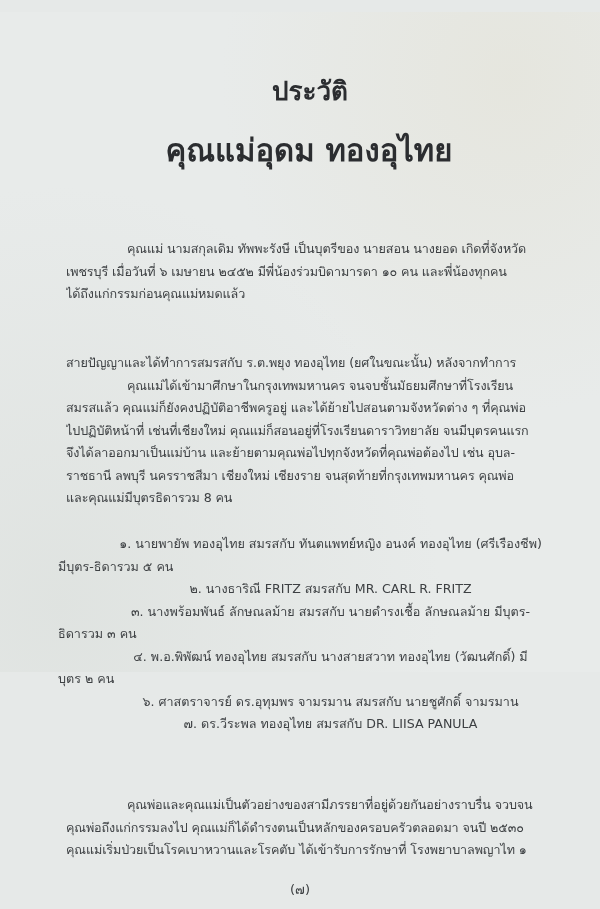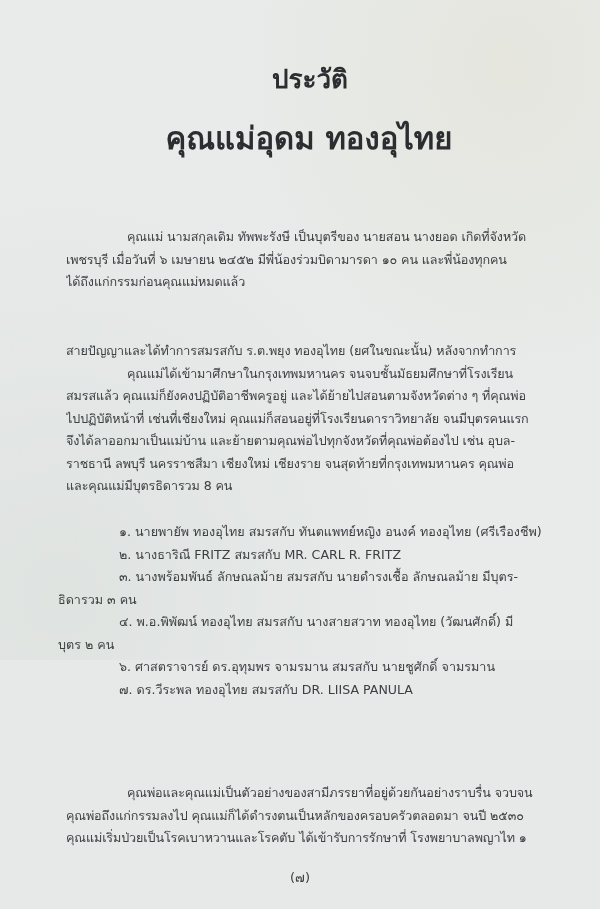--- a/index.html
+++ b/index.html
@@ -10,21 +10,21 @@
       width: 600px;
       height: 909px;
       overflow: hidden;
       background: #e6e9e8;
       position: relative;
       font-family: "DejaVu Sans", "Liberation Sans", sans-serif;
       color: #3a3d40;
     }
     .page {
       position: absolute;
-      left: 0; top: 0;
+      left: 0; top: 12px;
       width: 600px; height: 660px;
       background:
         radial-gradient(ellipse at 85% 10%, rgba(225,220,200,0.35), rgba(0,0,0,0) 40%),
         radial-gradient(ellipse at 10% 90%, rgba(210,215,210,0.4), rgba(0,0,0,0) 50%),
         #e8ebea;
     }
     .title-block {
       position: absolute;
       left: 0; top: 62px;
       width: 600px;
@@ -70,21 +70,21 @@
       width: 484px;
       font-size: 12.6px;
       line-height: 22.5px;
       color: #3d4043;
     }
     .list .line {
       display: block;
       white-space: nowrap;
       overflow: hidden;
     }
-    .list .num-line { padding-left: 61px; }
+    .list .num-line { padding-left: 61px; text-align: center; }
     .page-number {
       position: absolute;
       left: 0; top: 867px;
       width: 600px;
       text-align: center;
       font-size: 13px;
       color: #3d4043;
     }
   </style>
 </head>
@@ -109,20 +109,21 @@
     <span class="line">สมรสแล้ว คุณแม่ก็ยังคงปฏิบัติอาชีพครูอยู่ และได้ย้ายไปสอนตามจังหวัดต่าง ๆ ที่คุณพ่อ</span>
     <span class="line">ไปปฏิบัติหน้าที่ เช่นที่เชียงใหม่ คุณแม่ก็สอนอยู่ที่โรงเรียนดาราวิทยาลัย จนมีบุตรคนแรก</span>
     <span class="line">จึงได้ลาออกมาเป็นแม่บ้าน และย้ายตามคุณพ่อไปทุกจังหวัดที่คุณพ่อต้องไป เช่น อุบล-</span>
     <span class="line">ราชธานี ลพบุรี นครราชสีมา เชียงใหม่ เชียงราย จนสุดท้ายที่กรุงเทพมหานคร คุณพ่อ</span>
     <span class="line">และคุณแม่มีบุตรธิดารวม 8 คน</span>
   </div>
 
   <div class="list" style="top:521px;">
     <div>
       <span class="line num-line">๑. นายพายัพ ทองอุไทย สมรสกับ ทันตแพทย์หญิง อนงค์ ทองอุไทย (ศรีเรืองชีพ)</span>
+      <span class="line">มีบุตร-ธิดารวม ๕ คน</span>
     </div>
     <div>
       <span class="line num-line">๒. นางธาริณี FRITZ สมรสกับ MR. CARL R. FRITZ</span>
     </div>
     <div>
       <span class="line num-line">๓. นางพร้อมพันธ์ ลักษณลม้าย สมรสกับ นายดำรงเชื้อ ลักษณลม้าย มีบุตร-</span>
       <span class="line">ธิดารวม ๓ คน</span>
     </div>
     <div>
       <span class="line num-line">๔. พ.อ.พิพัฒน์ ทองอุไทย สมรสกับ นางสายสวาท ทองอุไทย (วัฒนศักดิ์) มี</span>

